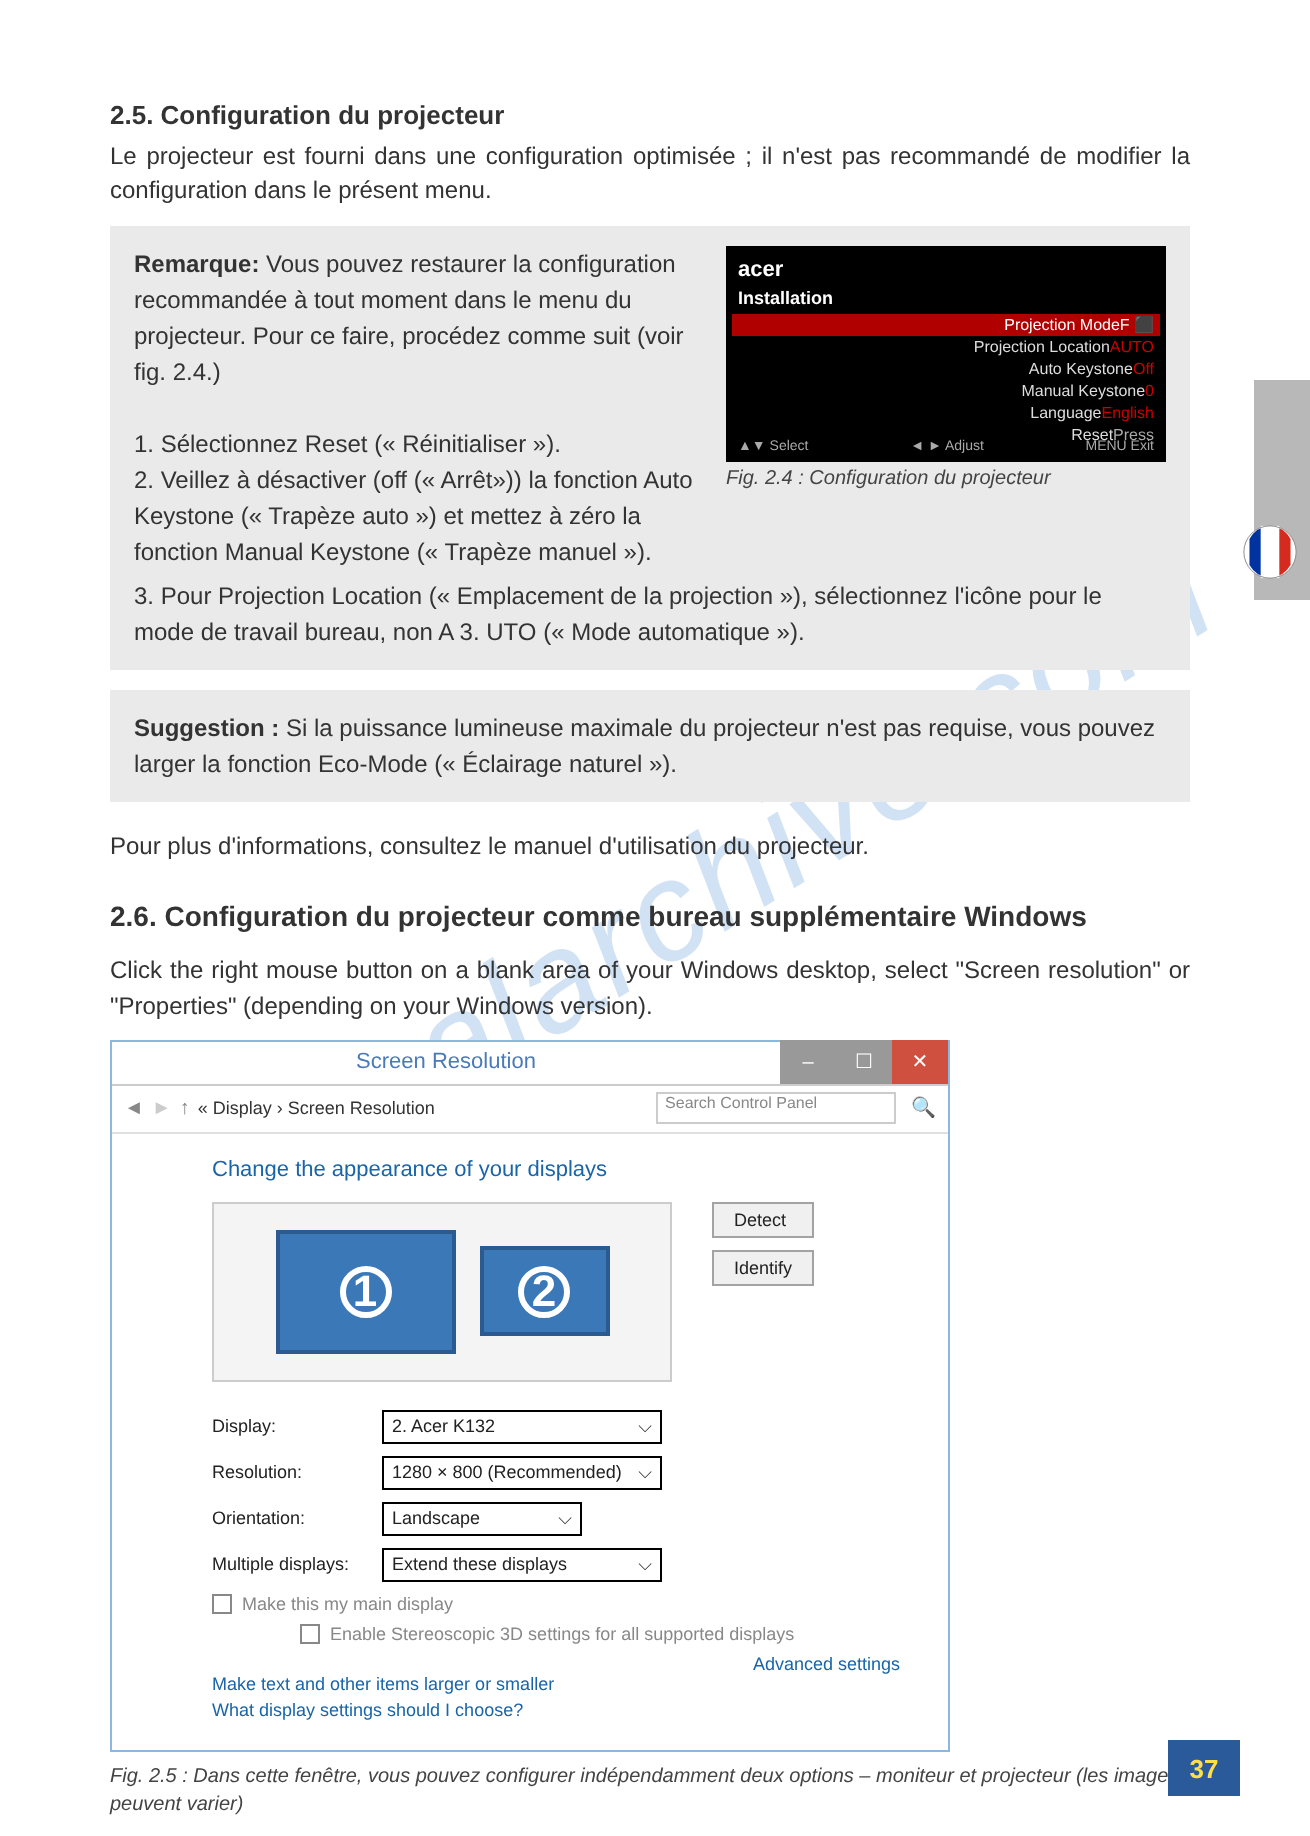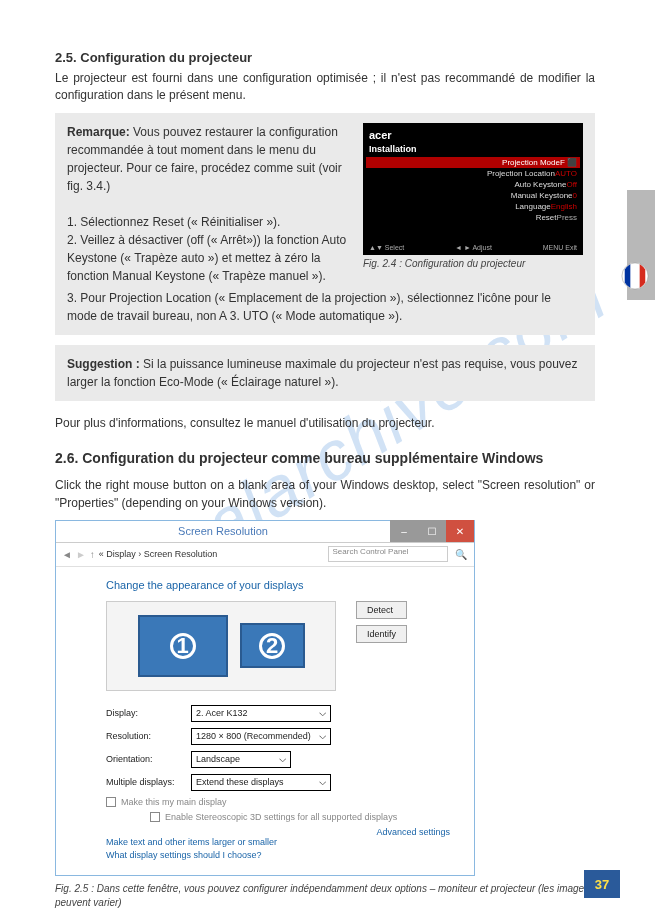--- a/index.html
+++ b/index.html
@@ -46,21 +46,21 @@
     background: #eaeaea;
     padding: 10px 12px;
     margin-bottom: 10px;
     position: relative;
   }
   .remarque-row { display: flex; gap: 10px; }
   .remarque-left { flex: 1; line-height: 1.5; }
   .remarque-right { width: 220px; }
   .proj-screen {
     width: 220px;
-    height: 132px;
+    height: 108px;
     background: #000;
     color: #ddd;
     font-size: 8px;
     padding: 6px;
     position: relative;
   }
   .proj-screen .logo { font-weight: bold; font-size: 11px; color: #fff; margin-bottom: 3px; }
   .proj-screen .inst { font-weight: bold; font-size: 9px; color: #fff; margin-bottom: 3px; }
   .proj-row { display: flex; justify-content: flex-end; padding: 1px 0; }
   .proj-row.hl { background: #b00000; color: #fff; padding: 1px 3px; margin: 0 -3px; }
@@ -169,21 +169,21 @@
 </div>
 
 <div class="page">
 
   <div class="heading-25">2.5. Configuration du projecteur</div>
   <div class="para">Le projecteur est fourni dans une configuration optimisée ; il n'est pas recommandé de modifier la configuration dans le présent menu.</div>
 
   <div class="box">
     <div class="remarque-row">
       <div class="remarque-left">
-        <span><b>Remarque:</b><span> Vous pouvez restaurer la configuration recommandée à tout moment dans le menu du projecteur. Pour ce faire, procédez comme suit (voir fig. 3.4.)</span></span>
+        <span><b>Remarque:</b><span> Vous pouvez restaurer la configuration recommandée à tout moment dans le menu du projecteur. Pour ce faire, procédez comme suit (voir fig. 2.4.)</span></span>
         <br><br>
         <span>1. Sélectionnez Reset (« Réinitialiser »).</span><br>
         <span>2. Veillez à désactiver (off (« Arrêt»)) la fonction Auto Keystone (« Trapèze auto ») et mettez à zéro la fonction Manual Keystone (« Trapèze manuel »).</span>
       </div>
       <div class="remarque-right">
         <div class="proj-screen">
           <div class="logo">acer</div>
           <div class="inst">Installation</div>
           <div class="proj-row hl">
               <span>Projection Mode</span>

